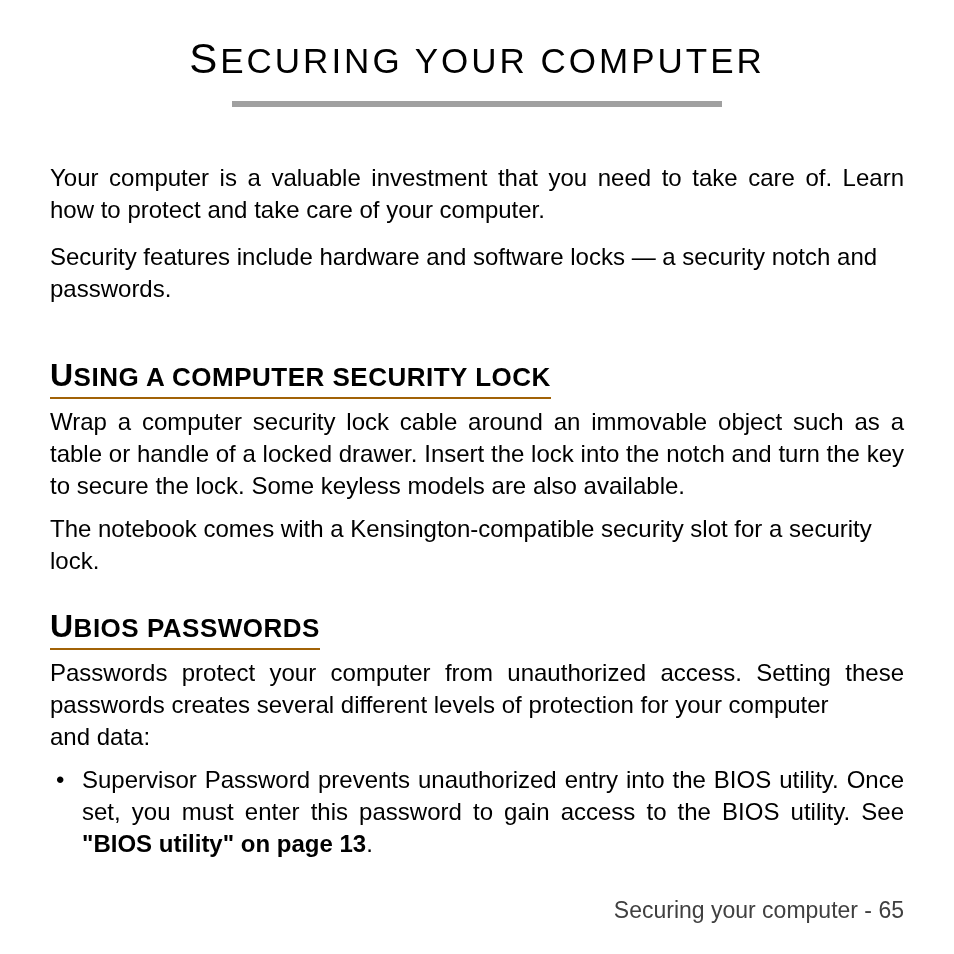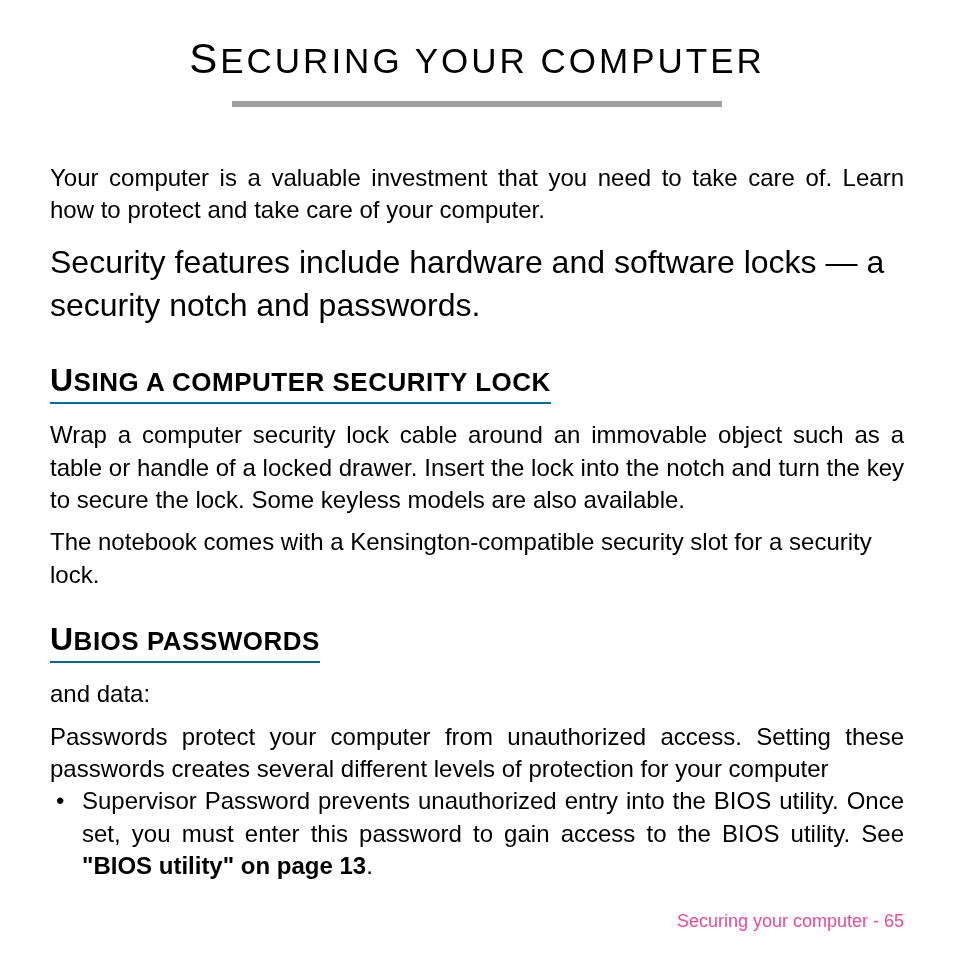--- a/index.html
+++ b/index.html
@@ -34,32 +34,32 @@
       margin: 0 auto 55px auto;
       border: none;
     }
     .intro-p1 {
       font-size: 24px;
       line-height: 1.35;
       text-align: justify;
       margin-bottom: 14px;
     }
     .intro-p2 {
-      font-size: 32px;
+      font-size: 24px;
       line-height: 1.35;
-      margin-bottom: 35px;
+      margin-bottom: 51px;
     }
     .section-heading {
       font-size: 26px;
       font-weight: bold;
       letter-spacing: 0.5px;
       padding-bottom: 3px;
-      border-bottom: 2px solid #0369a1;
+      border-bottom: 2px solid #a16207;
       display: inline-block;
-      margin-bottom: 15px;
+      margin-bottom: 7px;
     }
     .section-heading .first-cap {
       font-size: 32px;
     }
     .body-p {
       font-size: 24px;
       line-height: 1.35;
       margin-bottom: 10px;
     }
     .body-p.justify {
@@ -85,24 +85,24 @@
       position: absolute;
       left: 6px;
       top: 0;
       font-size: 24px;
     }
     .bold {
       font-weight: bold;
     }
     .footer {
       position: absolute;
-      bottom: 22px;
+      bottom: 30px;
       right: 50px;
-      font-size: 18px;
-      color: #ec4899;
+      font-size: 23px;
+      color: #404040;
     }
   </style>
 </head>
 <body>
 
 <h1 class="page-title">
   <span class="first-cap">S</span><span>ECURING YOUR COMPUTER</span>
 </h1>
 <hr class="title-rule">
 
@@ -114,22 +114,22 @@
     <span class="first-cap">U</span><span>SING A COMPUTER SECURITY LOCK</span>
   </h2>
   <p class="body-p justify">Wrap a computer security lock cable around an immovable object such as a table or handle of a locked drawer. Insert the lock into the notch and turn the key to secure the lock. Some keyless models are also available.</p>
   <p class="body-p">The notebook comes with a Kensington-compatible security slot for a security lock.</p>
 </div>
 
 <div class="section-block">
   <h2 class="section-heading">
     <span class="first-cap">U</span><span>BIOS PASSWORDS</span>
   </h2>
+  <p class="body-p justify" style="margin-bottom:0;">Passwords protect your computer from unauthorized access. Setting these passwords creates several different levels of protection for your computer</p>
   <p class="body-p">and data:</p>
-  <p class="body-p justify" style="margin-bottom:0;">Passwords protect your computer from unauthorized access. Setting these passwords creates several different levels of protection for your computer</p>
   <ul class="bullets">
     <li>
       <span>Supervisor Password prevents unauthorized entry into the BIOS utility. Once set, you must enter this password to gain access to the BIOS utility. See </span><span class="bold">"BIOS utility" on page 13</span><span>.</span>
     </li>
   </ul>
 </div>
 
 <div class="footer">Securing your computer -  65</div>
 
 </body></html>

